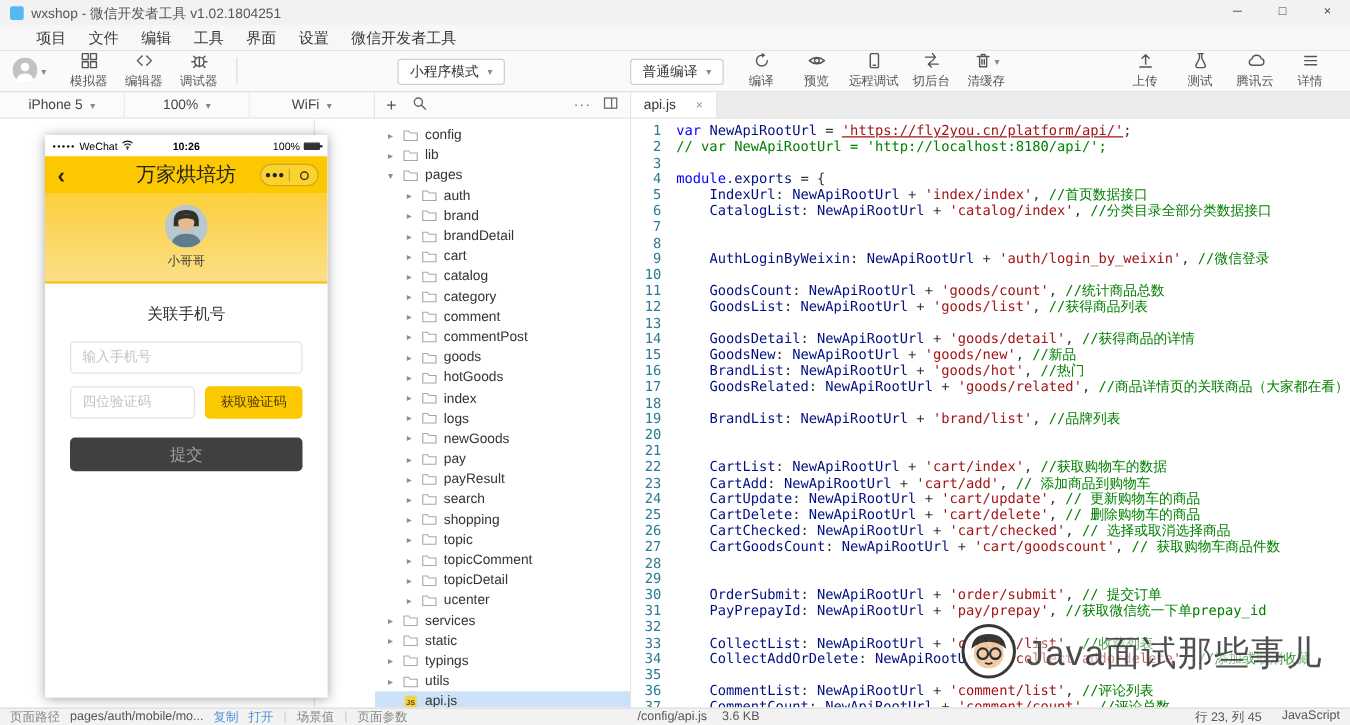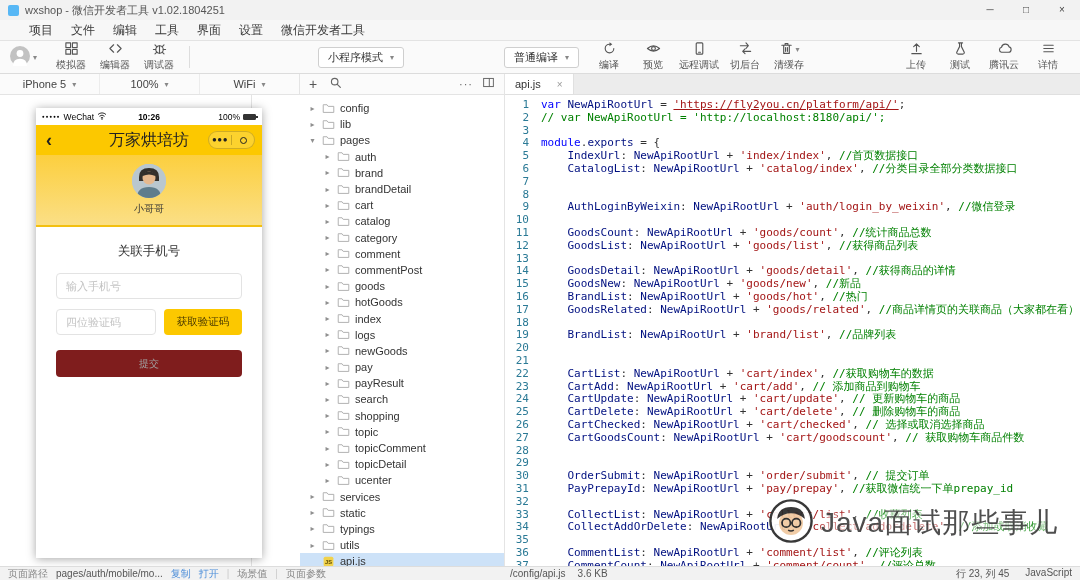--- a/index.html
+++ b/index.html
@@ -79,22 +79,22 @@
 .p-name{font-size:10px;color:#333}
 .p-body{flex:1;background:#fff;padding:16px 20px 4px}
 .p-heading{text-align:center;font-size:12.5px;color:#333;margin-bottom:13px}
 .p-input{height:26px;width:100%;border:1px solid #e3e3e3;border-radius:4px;font-size:11px;
   padding:0 9px;color:#333;outline:none;background:#fff;font-family:inherit}
 .p-input::placeholder{color:#c3c3c3}
 .p-row{display:flex;gap:8px;margin-top:10px}
 .code-input{flex:1;min-width:0}
 .get-code{width:78px;height:26px;background:#fcc800;border:none;border-radius:4px;font-size:10.5px;
   color:#4a3a00;cursor:default;font-family:inherit}
-.submit{margin-top:15px;width:100%;height:27px;background:#7f1d1d;border:none;border-radius:4px;
-  font-size:10px;color:#a0a0a0;cursor:default;font-family:Liberation Sans, sans-serif}
+.submit{margin-top:15px;width:100%;height:27px;background:#404040;border:none;border-radius:4px;
+  font-size:13px;color:#a0a0a0;cursor:default;font-family:Liberation Sans, sans-serif}
 
 
 .filetree{position:absolute;top:95px;left:300px;width:205px;bottom:14px;background:#fff;
   border-right:1px solid #e4e4e4;overflow:hidden;padding-top:5px;font-size:11px;color:#333}
 .tree-row{height:16.2px;display:flex;align-items:center;gap:5px;white-space:nowrap;cursor:default}
 .tree-row.selected{background:#cde2f8}
 .chev{width:9px;flex:none;text-align:center;color:#8f8f8f;font-size:8px}
 .t-ic{flex:none;display:flex;align-items:center}
 
 

